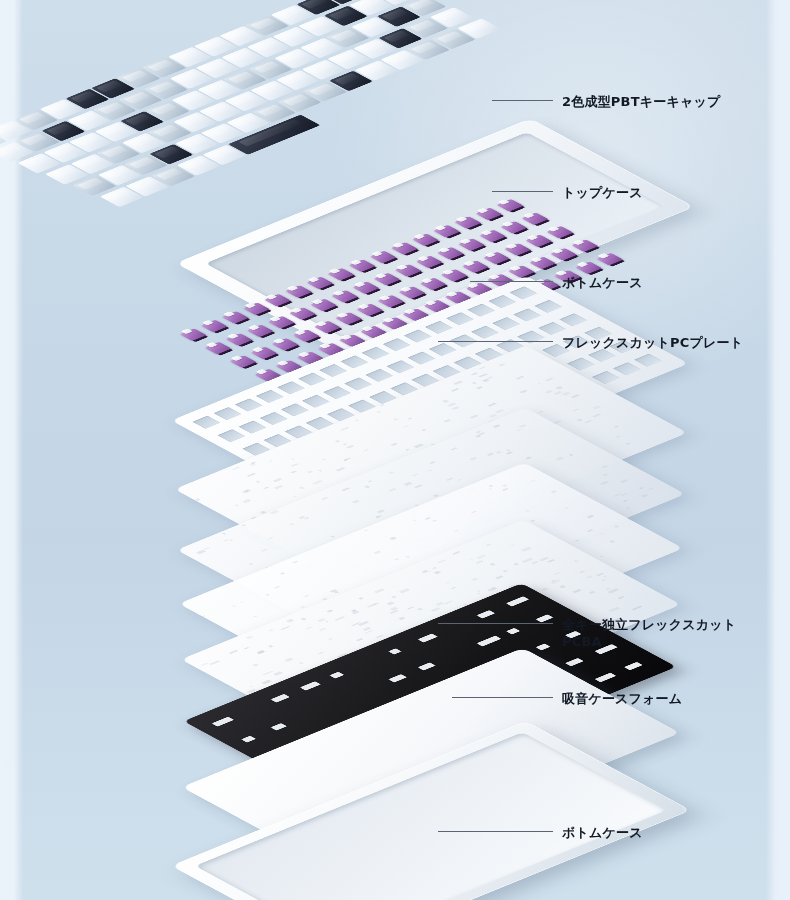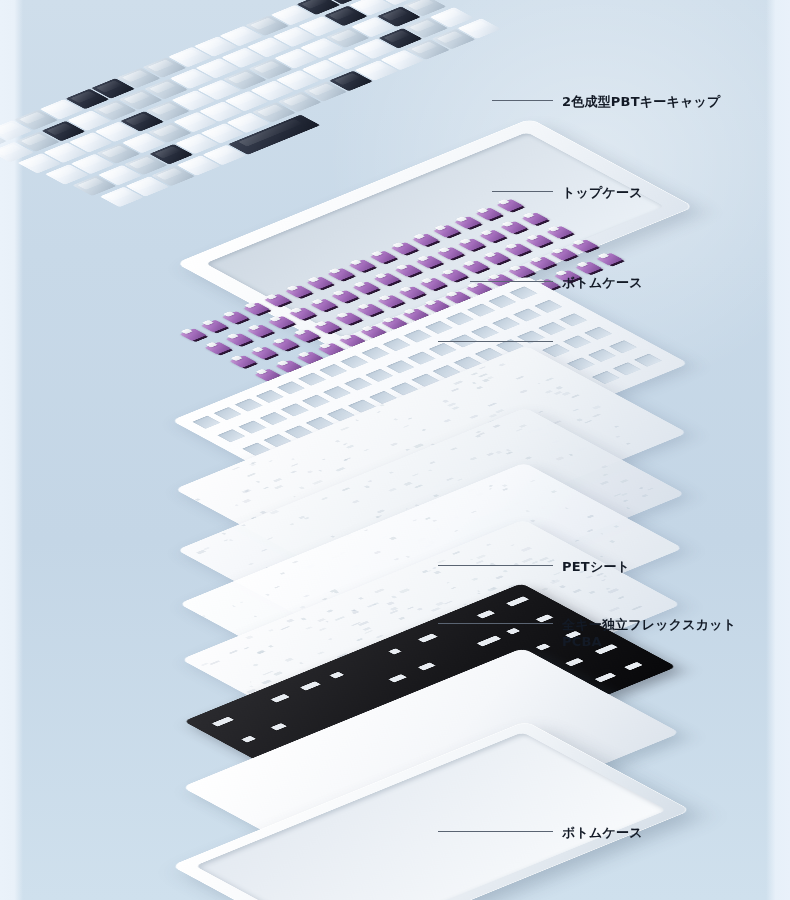--- a/index.html
+++ b/index.html
@@ -1454,29 +1454,30 @@
       <div class="callout" style="left: 492px; top: 184px;">
         <span class="lead" style="width: 61px;"></span>
         <span class="txt">トップケース</span>
       </div>
       <div class="callout" style="left: 470px; top: 274px;">
         <span class="lead" style="width: 83px;"></span>
         <span class="txt">ボトムケース</span>
       </div>
       <div class="callout" style="left: 438px; top: 334px;">
         <span class="lead" style="width: 115px;"></span>
-      </div>
-      <div class="callout" style="left: 438px; top: 558px;">
-        <span class="lead" style="width: 115px;"></span>
-        <span class="txt">PETシート</span>
+        <span class="txt">フレックスカットPCプレート</span>
       </div>
       <div class="callout" style="left: 438px; top: 616px;">
         <span class="lead" style="width: 115px;"></span>
         <span class="txt">全キー独立フレックスカット
 PCBA</span>
       </div>
+      <div class="callout" style="left: 452px; top: 690px;">
+        <span class="lead" style="width: 101px;"></span>
+        <span class="txt">吸音ケースフォーム</span>
+      </div>
       <div class="callout" style="left: 438px; top: 824px; text-align: right;">
         <span class="lead" style="width: 115px;"></span>
         <span class="txt">ボトムケース</span>
       </div>
     </div>
 
 </div>
 
 </body></html>

